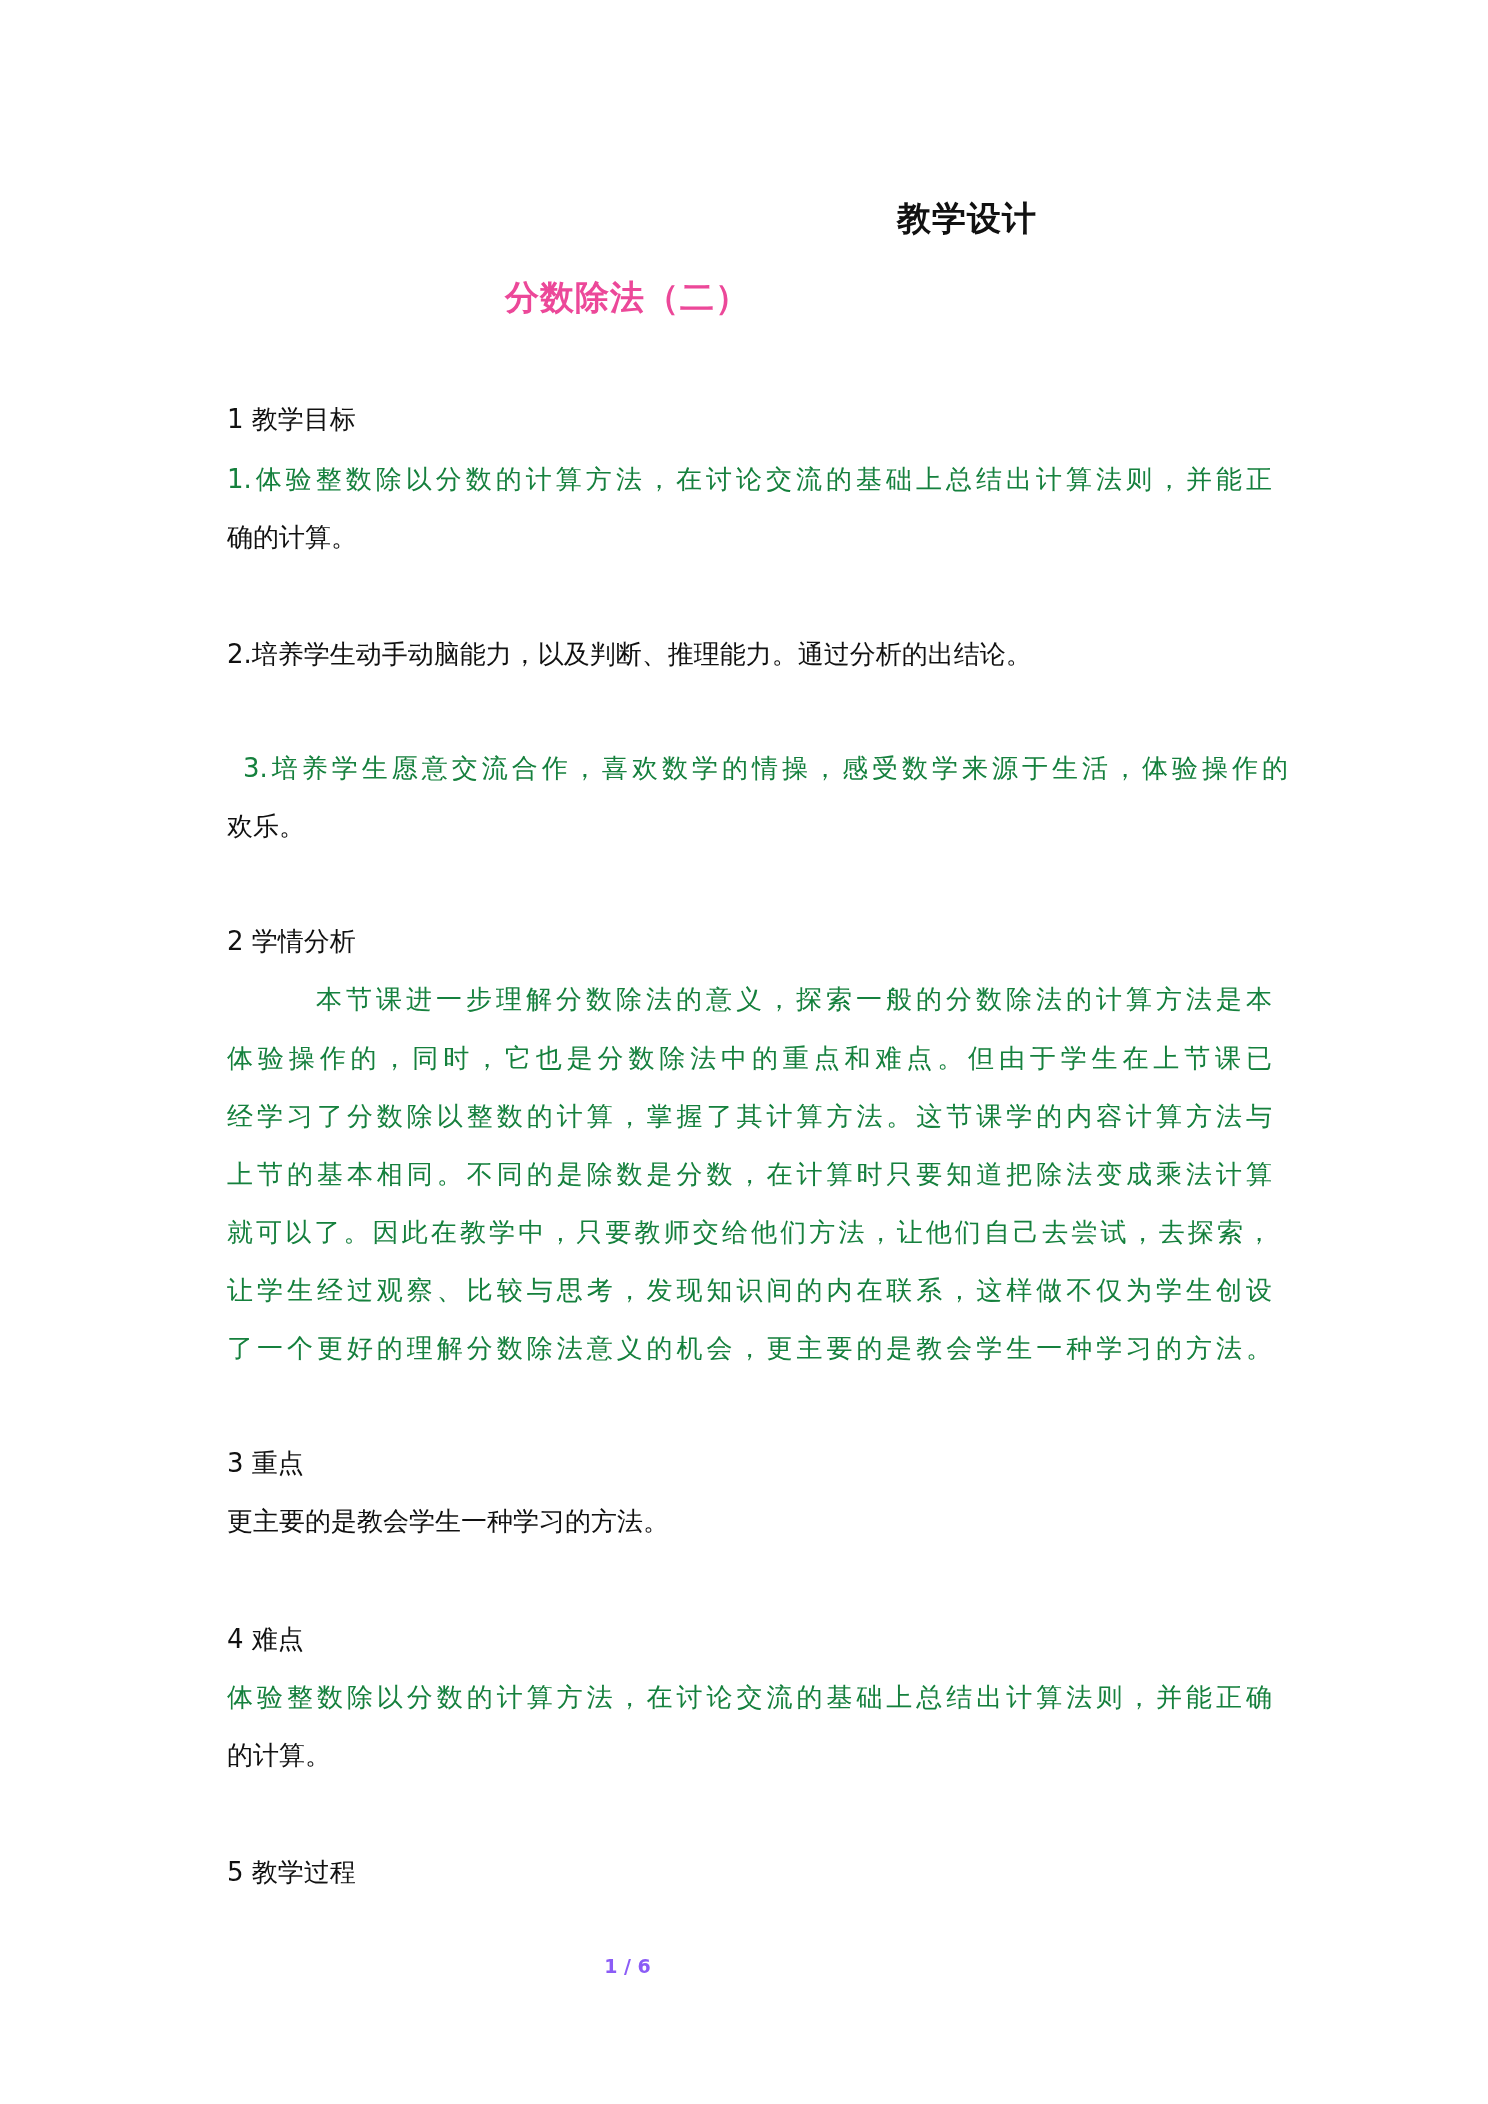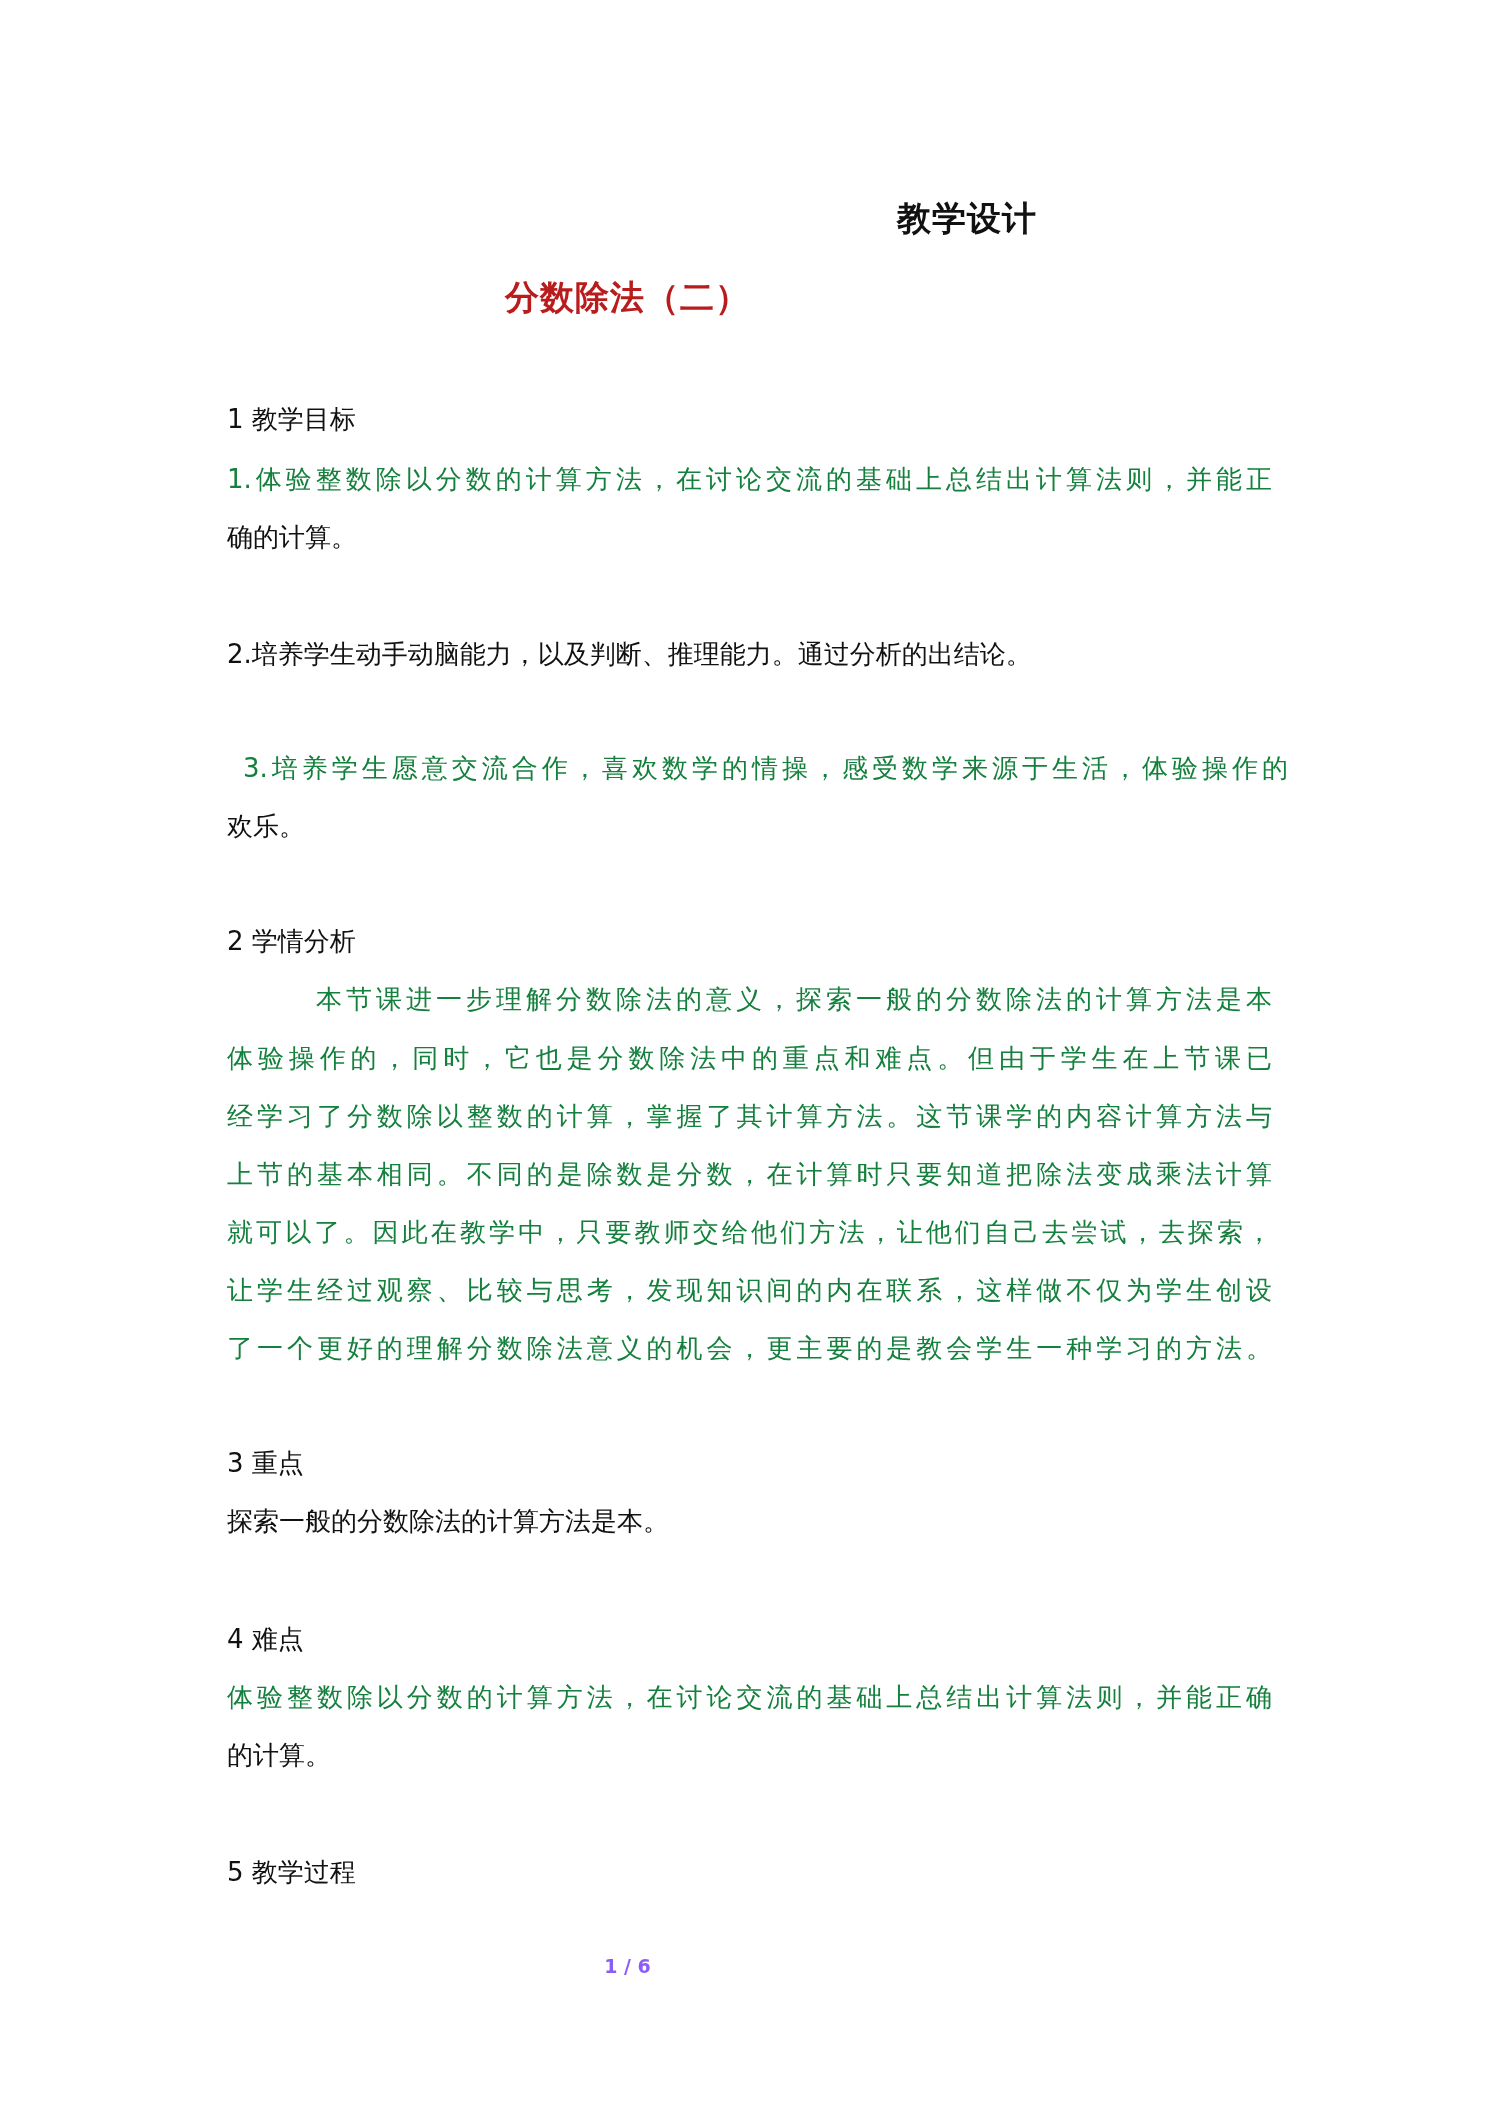--- a/index.html
+++ b/index.html
@@ -30,21 +30,21 @@
       letter-spacing: 1px;
       color: #111;
     }
     .doc-title {
       position: absolute;
       left: 0; right: 0;
       top: 275px;
       text-align: center;
       font-size: 34px;
       font-weight: bold;
-      color: #b91c1c;
+      color: #ec4899;
       letter-spacing: 1px;
     }
     .line {
       position: absolute;
       left: 227px;
       font-size: 26px;
       white-space: nowrap;
       color: #111;
     }
     .justify-line {
@@ -88,21 +88,21 @@
   <div class="line" style="top:924px;">2 学情分析</div>
   <div class="justify-line indent" style="top:982px;">本节课进一步理解分数除法的意义，探索一般的分数除法的计算方法是本</div>
   <div class="justify-line" style="top:1041px;">体验操作的，同时，它也是分数除法中的重点和难点。但由于学生在上节课已</div>
   <div class="justify-line" style="top:1099px;">经学习了分数除以整数的计算，掌握了其计算方法。这节课学的内容计算方法与</div>
   <div class="justify-line" style="top:1157px;">上节的基本相同。不同的是除数是分数，在计算时只要知道把除法变成乘法计算</div>
   <div class="justify-line" style="top:1215px;">就可以了。因此在教学中，只要教师交给他们方法，让他们自己去尝试，去探索，</div>
   <div class="justify-line" style="top:1273px;">让学生经过观察、比较与思考，发现知识间的内在联系，这样做不仅为学生创设</div>
   <div class="justify-line" style="top:1331px;">了一个更好的理解分数除法意义的机会，更主要的是教会学生一种学习的方法。</div>
 
   <div class="line" style="top:1446px;">3 重点</div>
-  <div class="line" style="top:1504px;">探索一般的分数除法的计算方法是本。</div>
+  <div class="line" style="top:1504px;">更主要的是教会学生一种学习的方法。</div>
 
   <div class="line" style="top:1622px;">4 难点</div>
   <div class="justify-line" style="top:1680px;">体验整数除以分数的计算方法，在讨论交流的基础上总结出计算法则，并能正确</div>
   <div class="line" style="top:1738px;">的计算。</div>
 
   <div class="line" style="top:1855px;">5 教学过程</div>
 
   <div class="page-number">1 / 6</div>
 </div>
 

